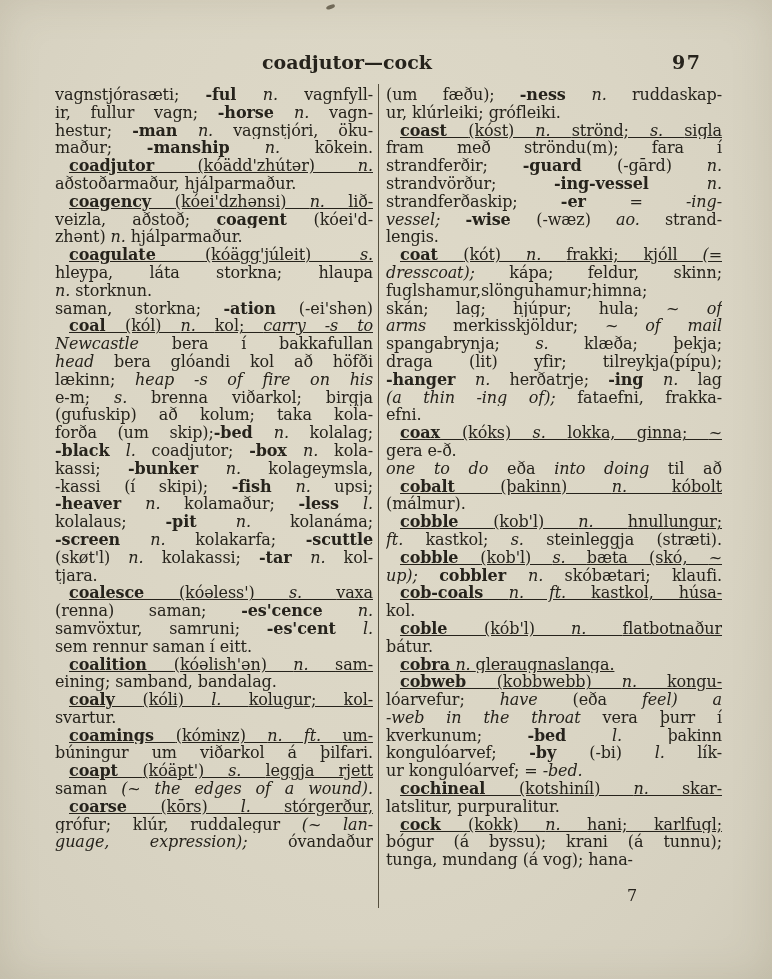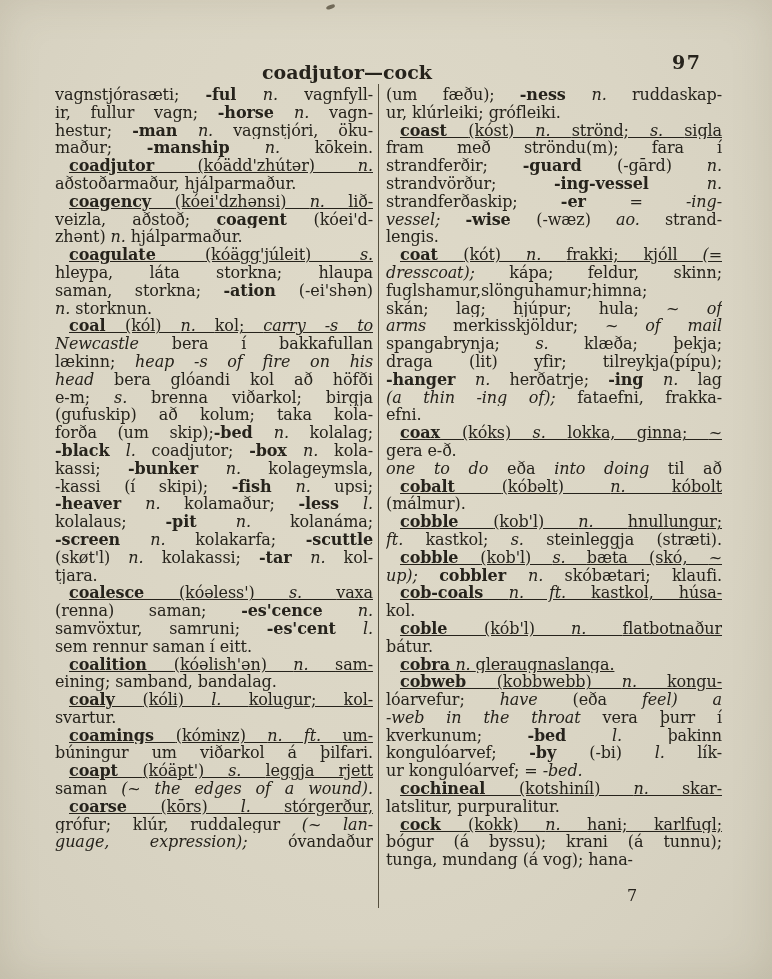--- a/index.html
+++ b/index.html
@@ -13,21 +13,21 @@
     font-family:"DejaVu Serif","Liberation Serif",serif;
     color:#26231c;
   }
   .speck{
     position:absolute;left:326px;top:5px;width:9px;height:4px;
     background:#57503f;border-radius:60% 40% 50% 50%;transform:rotate(-18deg);
     opacity:.8;
   }
   .header{
     position:absolute;left:55px;top:51px;width:584px;
-    text-align:center;font-weight:bold;font-size:19px;line-height:22px;margin-top:10px;
+    text-align:center;font-weight:bold;font-size:19px;line-height:22px;
   }
   .pagenum{
     position:absolute;left:672px;top:51px;
     font-weight:bold;font-size:19px;line-height:22px;letter-spacing:1.5px;
   }
   .col{position:absolute;top:86px;font-size:16px;line-height:17.8px;letter-spacing:-0.1px;}
   .col-left{left:55px;width:318px;}
   .col-right{left:386px;width:336px;}
   .divider{position:absolute;left:378px;top:84px;width:1px;height:824px;background:#554f3e;}
   .tline{
@@ -54,26 +54,26 @@
       <div class="tline"><span>ir, fullur vagn; </span><span class="b">-horse </span><span class="i">n. </span><span>vagn-</span></div>
       <div class="tline"><span>hestur; </span><span class="b">-man </span><span class="i">n. </span><span>vagnstjóri, öku-</span></div>
       <div class="tline"><span>maður; </span><span class="b">-manship </span><span class="i">n. </span><span>kōkein.</span></div>
       <div class="tline ind"><span class="b">coadjutor </span><span>(kóädd'zhútər) </span><span class="i">n.</span></div>
       <div class="tline nojust"><span>aðstoðarmaður, hjálparmaður.</span></div>
       <div class="tline ind"><span class="b">coagency </span><span>(kóei'dzhənsi) </span><span class="i">n. </span><span>lið-</span></div>
       <div class="tline"><span>veizla, aðstoð; </span><span class="b">coagent </span><span>(kóei'd-</span></div>
       <div class="tline nojust"><span>zhənt) </span><span class="i">n. </span><span>hjálparmaður.</span></div>
       <div class="tline ind"><span class="b">coagulate </span><span>(kóägg'júleit) </span><span class="i">s.</span></div>
       <div class="tline"><span>hleypa, láta storkna; hlaupa</span></div>
+      <div class="tline nojust"><span class="i">n. </span><span>storknun.</span></div>
       <div class="tline"><span>saman, storkna; </span><span class="b">-ation </span><span>(-ei'shən)</span></div>
-      <div class="tline nojust"><span class="i">n. </span><span>storknun.</span></div>
       <div class="tline ind"><span class="b">coal </span><span>(kól) </span><span class="i">n. </span><span>kol; </span><span class="i">carry -s to</span></div>
       <div class="tline"><span class="i">Newcastle </span><span>bera í bakkafullan</span></div>
+      <div class="tline"><span class="i">head </span><span>bera glóandi kol að höfði</span></div>
       <div class="tline"><span>lækinn; </span><span class="i">heap -s of fire on his</span></div>
-      <div class="tline"><span class="i">head </span><span>bera glóandi kol að höfði</span></div>
       <div class="tline"><span>e-m; </span><span class="i">s. </span><span>brenna viðarkol; birgja</span></div>
       <div class="tline"><span>(gufuskip) að kolum; taka kola-</span></div>
       <div class="tline"><span>forða (um skip);</span><span class="b">-bed </span><span class="i">n. </span><span>kolalag;</span></div>
       <div class="tline"><span class="b">-black </span><span class="i">l. </span><span>coadjutor; </span><span class="b">-box </span><span class="i">n. </span><span>kola-</span></div>
       <div class="tline"><span>kassi; </span><span class="b">-bunker </span><span class="i">n. </span><span>kolageymsla,</span></div>
       <div class="tline"><span>-kassi (í skipi); </span><span class="b">-fish </span><span class="i">n. </span><span>upsi;</span></div>
       <div class="tline"><span class="b">-heaver </span><span class="i">n. </span><span>kolamaður; </span><span class="b">-less </span><span class="i">l.</span></div>
       <div class="tline"><span>kolalaus; </span><span class="b">-pit </span><span class="i">n. </span><span>kolanáma;</span></div>
       <div class="tline"><span class="b">-screen </span><span class="i">n. </span><span>kolakarfa; </span><span class="b">-scuttle</span></div>
       <div class="tline"><span>(skøt'l) </span><span class="i">n. </span><span>kolakassi; </span><span class="b">-tar </span><span class="i">n. </span><span>kol-</span></div>
@@ -111,21 +111,21 @@
       <div class="tline"><span>skán; lag; hjúpur; hula; </span><span class="i">~ of</span></div>
       <div class="tline"><span class="i">arms </span><span>merkisskjöldur; </span><span class="i">~ of mail</span></div>
       <div class="tline"><span>spangabrynja; </span><span class="i">s. </span><span>klæða; þekja;</span></div>
       <div class="tline"><span>draga (lit) yfir; tilreykja(pípu);</span></div>
       <div class="tline"><span class="b">-hanger </span><span class="i">n. </span><span>herðatrje; </span><span class="b">-ing </span><span class="i">n. </span><span>lag</span></div>
       <div class="tline"><span class="i">(a thin -ing of); </span><span>fataefni, frakka-</span></div>
       <div class="tline nojust"><span>efni.</span></div>
       <div class="tline ind"><span class="b">coax </span><span>(kóks) </span><span class="i">s. </span><span>lokka, ginna; </span><span class="i">~</span></div>
       <div class="tline nojust"><span>gera e-ð.</span></div>
       <div class="tline"><span class="i">one to do </span><span>eða </span><span class="i">into doing </span><span>til að</span></div>
-      <div class="tline ind"><span class="b">cobalt </span><span>(kóbəlt) </span><span class="i">n. </span><span>kóbolt</span></div>
+      <div class="tline ind"><span class="b">cobalt </span><span>(þakinn) </span><span class="i">n. </span><span>kóbolt</span></div>
       <div class="tline nojust"><span>(málmur).</span></div>
       <div class="tline ind"><span class="b">cobble </span><span>(kob'l) </span><span class="i">n. </span><span>hnullungur;</span></div>
       <div class="tline"><span class="i">ft. </span><span>kastkol; </span><span class="i">s. </span><span>steinleggja (stræti).</span></div>
       <div class="tline ind"><span class="b">cobble </span><span>(kob'l) </span><span class="i">s. </span><span>bæta (skó, </span><span class="i">~</span></div>
       <div class="tline"><span class="i">up); </span><span class="b">cobbler </span><span class="i">n. </span><span>skóbætari; klaufi.</span></div>
       <div class="tline ind"><span class="b">cob-coals </span><span class="i">n. ft. </span><span>kastkol, húsa-</span></div>
       <div class="tline nojust"><span>kol.</span></div>
       <div class="tline ind"><span class="b">coble </span><span>(kób'l) </span><span class="i">n. </span><span>flatbotnaður</span></div>
       <div class="tline nojust"><span>bátur.</span></div>
       <div class="tline ind nojust"><span class="b">cobra </span><span class="i">n. </span><span>gleraugnaslanga.</span></div>

